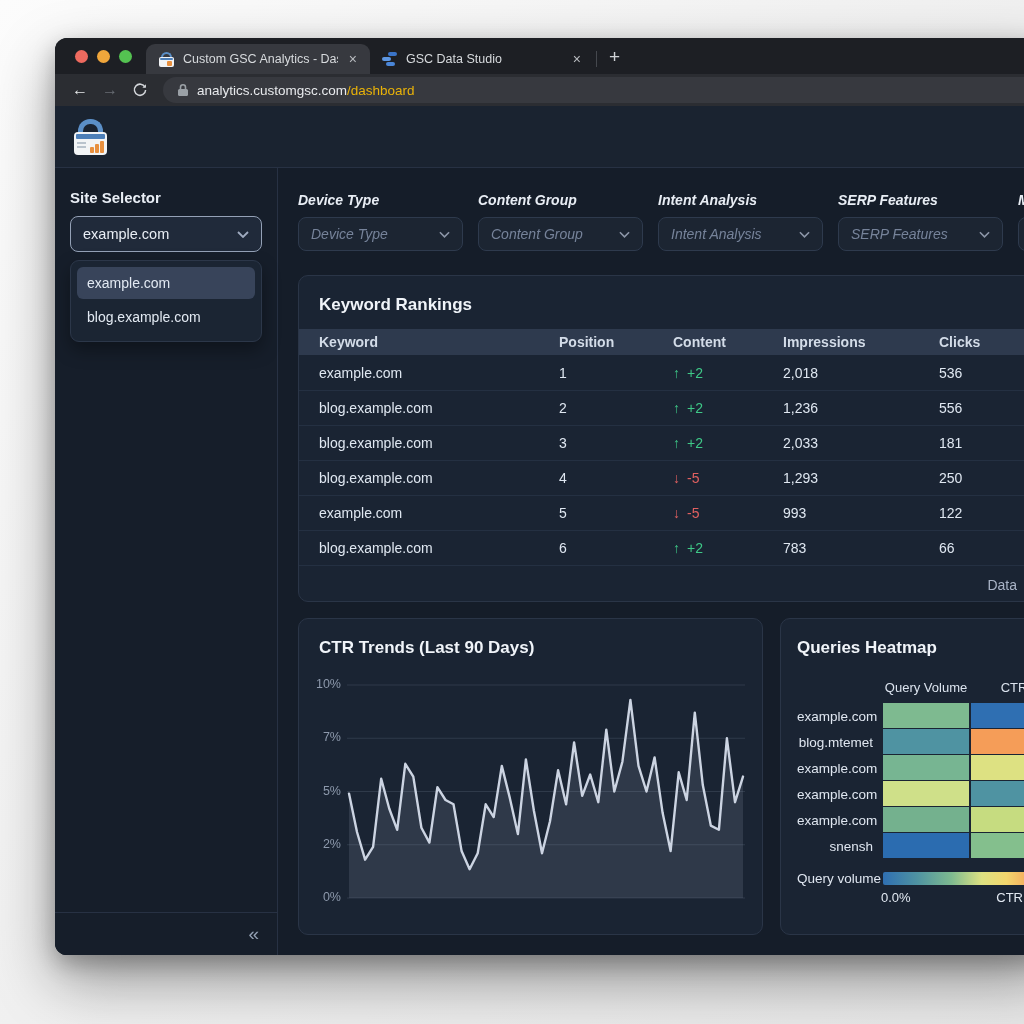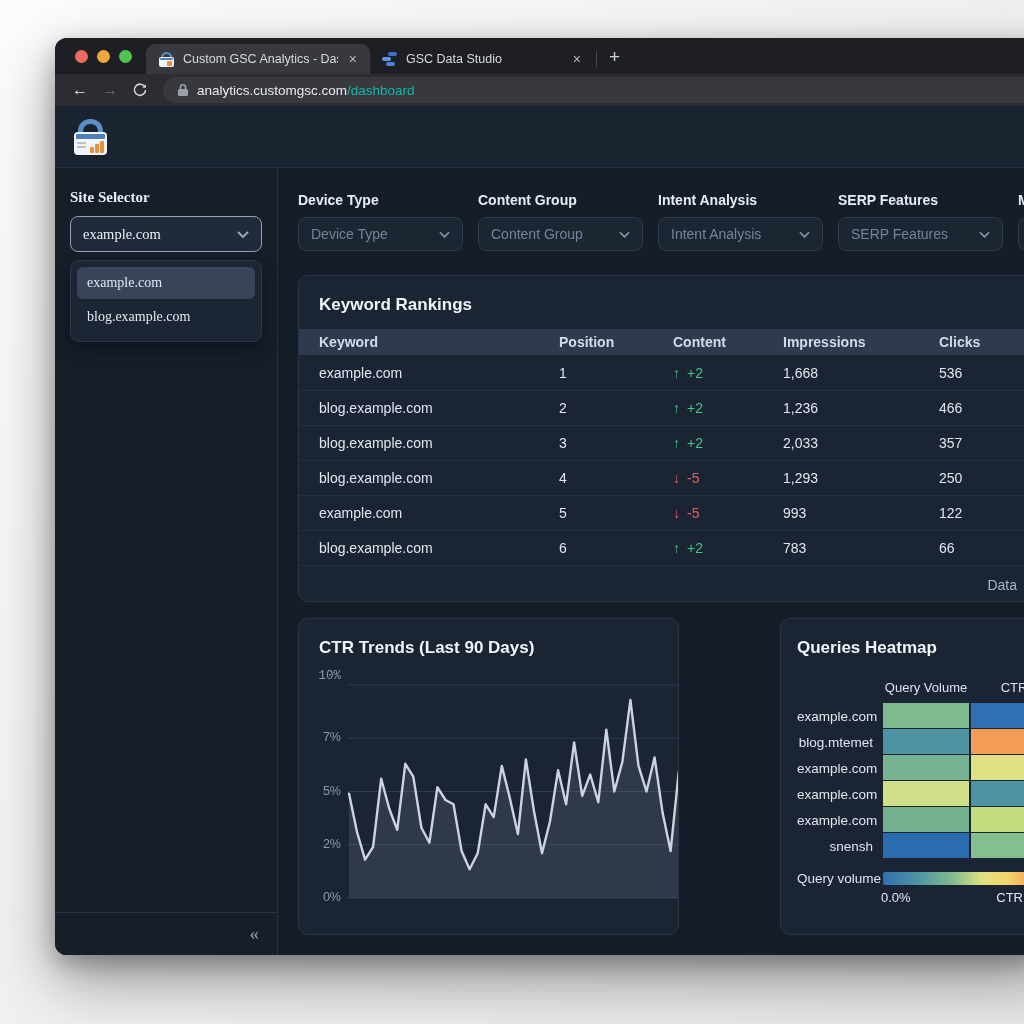--- a/index.html
+++ b/index.html
@@ -42,59 +42,59 @@
   .ds-icon i:nth-child(3){ top:10px; left:4px; width:9px; height:4px; }
 
   
   .toolbar { height:32px; background:#2b2d32; display:flex; align-items:center; padding:0 10px 0 12px; gap:4px; }
   .nav-btn { width:26px; height:26px; display:flex; align-items:center; justify-content:center;
              font-size:16px; color:#e6e8ea; border-radius:50%; }
   .nav-btn.dim { color:#686d74; }
   .urlbar { flex:1; height:26px; margin-left:6px; margin-right:-14px; background:#37393f;
             border-radius:13px; display:flex; align-items:center; gap:8px; padding:0 14px; }
   .url-host { color:#e8eaed; font-size:13.5px; }
-  .url-path { color:#14b8a6; font-size:13.5px; }
+  .url-path { color:#eab308; font-size:13.5px; }
 
   
   .app { height:849px; display:flex; flex-direction:column; background:#151d29; }
   .app-header { height:62px; background:#1a2330; border-bottom:1px solid #273143;
                 display:flex; align-items:center; padding:0 16px; flex:0 0 auto; }
   .logo { position:relative; width:40px; height:36px; }
   .logo .arc { position:absolute; top:0; left:7px; width:25px; height:15px;
         border:5px solid #5b8fc7; border-bottom:none; border-radius:12px 12px 0 0; }
   .logo .lbody { position:absolute; bottom:0; left:3px; width:33px; height:23px;
         background:#f2f4f6; border-radius:4px; overflow:hidden; }
   .logo .lbody .bar { position:absolute; top:2px; left:2px; right:2px; height:5px; background:#4d7fb8; border-radius:1px; }
   .logo .lbody .l1,.logo .lbody .l2 { position:absolute; left:3px; height:2px; width:9px; background:#b9c3cd; }
   .logo .lbody .l1 { top:10px; } .logo .lbody .l2 { top:14px; }
   .logo .lbody .b1,.logo .lbody .b2,.logo .lbody .b3 { position:absolute; bottom:2px; background:#e8903f; width:4px; border-radius:1px; }
   .logo .lbody .b1 { right:13px; height:6px; } .logo .lbody .b2 { right:8px; height:9px; } .logo .lbody .b3 { right:3px; height:12px; }
 
   .app-body { flex:1; display:flex; min-height:0; }
 
   
   .sidebar { width:223px; flex:0 0 auto; background:#161e2a; border-right:1px solid #273143;
-             position:relative; padding:21px 15px 0 15px;font-family:Liberation Serif, serif; }
+             position:relative; padding:21px 15px 0 15px; }
   .side-label { color:#e9eef5; font-size:15px; font-weight:bold; }
   .side-select { margin-top:10px; height:36px; border:1.5px solid #94a1b6; border-radius:8px;
                  background:#202a3a; display:flex; align-items:center; justify-content:space-between;
                  padding:0 12px; color:#e9eef5; font-size:14.5px; }
   .side-menu { margin-top:8px; background:#1b2533; border:1px solid #2c3749; border-radius:9px;
                padding:6px; box-shadow:0 8px 18px rgba(0,0,0,.35); }
   .side-opt { height:32px; display:flex; align-items:center; padding:0 10px; border-radius:6px;
               color:#e2e9f2; font-size:14px; margin-bottom:2px; }
   .side-opt.sel { background:#38445a; }
   .side-footer { position:absolute; left:0; right:0; bottom:0; height:43px; border-top:1px solid #273143;
                  display:flex; align-items:center; justify-content:flex-end; padding-right:18px; }
   .collapse { color:#93a0b3; font-size:19px; }
 
   
   .main { position:relative; flex:1; min-width:0; }
   .filters { position:absolute; left:20px; top:24px; display:flex; gap:15px; }
-  .fgroup { width:165px; flex:0 0 auto; }
+  .fgroup { width:165px; flex:0 0 auto;font-style:italic; }
   .flabel { color:#e8edf4; font-size:14px; font-weight:bold; }
   .fselect { margin-top:9px; height:34px; background:#1c2532; border:1px solid #2e3a4d; border-radius:8px;
              display:flex; align-items:center; justify-content:space-between; padding:0 12px;
              color:#76839a; font-size:14px; }
   .chev svg { display:block; }
 
   .card { position:absolute; background:#1a2433; border:1px solid #2a3547; border-radius:10px; overflow:hidden; }
   .card-title { color:#f0f4f9; font-size:17px; font-weight:bold; }
 
   
@@ -103,21 +103,21 @@
   .thead, .trow { display:grid; grid-template-columns:240px 114px 110px 156px 1fr; align-items:center; padding:0 20px; }
   .thead { height:26px; background:#2e3a4e; color:#d3dce8; font-size:14px; font-weight:bold; }
   .trow { height:35px; color:#dfe7f1; font-size:14px; border-top:1px solid #243042; }
   .trow:first-of-type { border-top:none; }
   .chg { display:flex; align-items:center; gap:7px; font-size:14px; }
   .tfoot { height:38px; border-top:1px solid #243042; display:flex; align-items:center;
            justify-content:flex-end; padding-right:20px; }
   .show-link { color:#a8b3c6; font-size:14px; }
 
   
-  .ctr { left:20px; top:450px; width:381px; height:317px; }
+  .ctr { left:20px; top:450px; width:465px; height:317px; }
   .ctr .card-title { padding:19px 20px 0; }
   .plot { position:absolute; left:0; top:0; width:465px; height:317px; }
   .ytick { position:absolute; width:42px; text-align:right; color:#8d99ac; font-size:12.5px; }
   .plot svg { position:absolute; left:48px; top:66px; overflow:visible; }
 
   
   .heatmap { left:502px; top:450px; width:300px; height:317px; }
   .heatmap .card-title { padding:19px 16px 0; }
   .hm-head { display:grid; grid-template-columns:84px 86px 86px; gap:2px; margin:22px 0 8px 16px;
              color:#dbe3ee; font-size:13px; }
@@ -294,42 +294,42 @@
                 <div>Clicks</div>
               </div>
             <div id="tbody">
                 <div class="trow">
                   <div>example.com</div>
                   <div>1</div>
                   <div class="chg" style="color: rgb(62, 200, 135);">
                     <span>↑</span>
                     <span>+2</span>
                   </div>
-                  <div>1,668</div>
+                  <div>2,018</div>
                   <div>536</div>
                 </div>
                 <div class="trow">
                   <div>blog.example.com</div>
                   <div>2</div>
                   <div class="chg" style="color: rgb(62, 200, 135);">
                     <span>↑</span>
                     <span>+2</span>
                   </div>
                   <div>1,236</div>
-                  <div>466</div>
+                  <div>556</div>
                 </div>
                 <div class="trow">
                   <div>blog.example.com</div>
                   <div>3</div>
                   <div class="chg" style="color: rgb(62, 200, 135);">
                     <span>↑</span>
                     <span>+2</span>
                   </div>
                   <div>2,033</div>
-                  <div>357</div>
+                  <div>181</div>
                 </div>
                 <div class="trow">
                   <div>blog.example.com</div>
                   <div>4</div>
                   <div class="chg" style="color: rgb(224, 96, 96);">
                     <span>↓</span>
                     <span>-5</span>
                   </div>
                   <div>1,293</div>
                   <div>250</div>
@@ -356,21 +356,21 @@
                 </div>
               </div>
             <div class="tfoot">
               <span class="show-link">Data</span>
             </div>
           </section>
 
           <section class="card ctr">
             <div class="card-title">CTR Trends (Last 90 Days)</div>
             <div class="plot" id="plot">
-                <div class="ytick" style="top: 50px; left: 0px; font-family: Liberation Mono, monospace;">10%</div>
+                <div class="ytick" style="top: 58px; left: 0px;">10%</div>
                 <div class="ytick" style="top: 111.25px; left: 0px;">7%</div>
                 <div class="ytick" style="top: 164.5px; left: 0px;">5%</div>
                 <div class="ytick" style="top: 217.75px; left: 0px;">2%</div>
                 <div class="ytick" style="top: 271px; left: 0px;">0%</div>
                 <svg width="398" height="213">
                   <line x1="0" x2="398" y1="0" y2="0" stroke="rgba(145,160,185,0.18)" stroke-width="1"></line>
                   <line x1="0" x2="398" y1="53.25" y2="53.25" stroke="rgba(145,160,185,0.18)" stroke-width="1"></line>
                   <line x1="0" x2="398" y1="106.5" y2="106.5" stroke="rgba(145,160,185,0.18)" stroke-width="1"></line>
                   <line x1="0" x2="398" y1="159.75" y2="159.75" stroke="rgba(145,160,185,0.18)" stroke-width="1"></line>
                   <line x1="0" x2="398" y1="213" y2="213" stroke="rgba(145,160,185,0.18)" stroke-width="1"></line>

